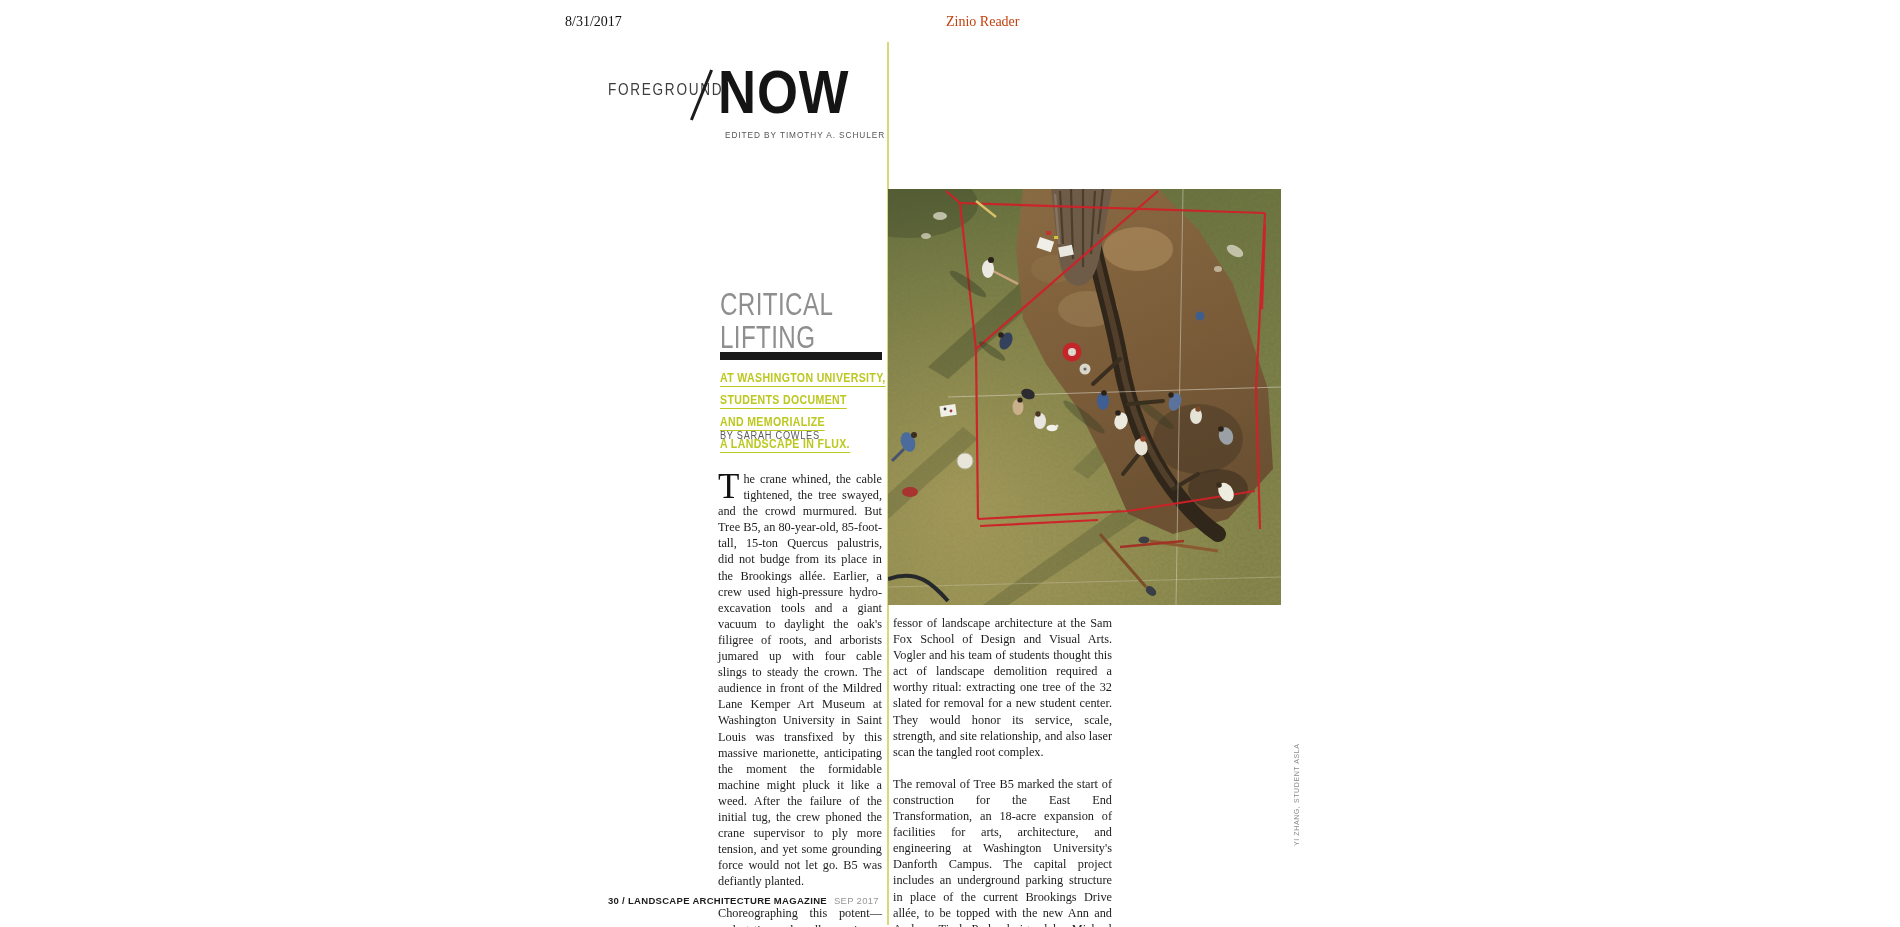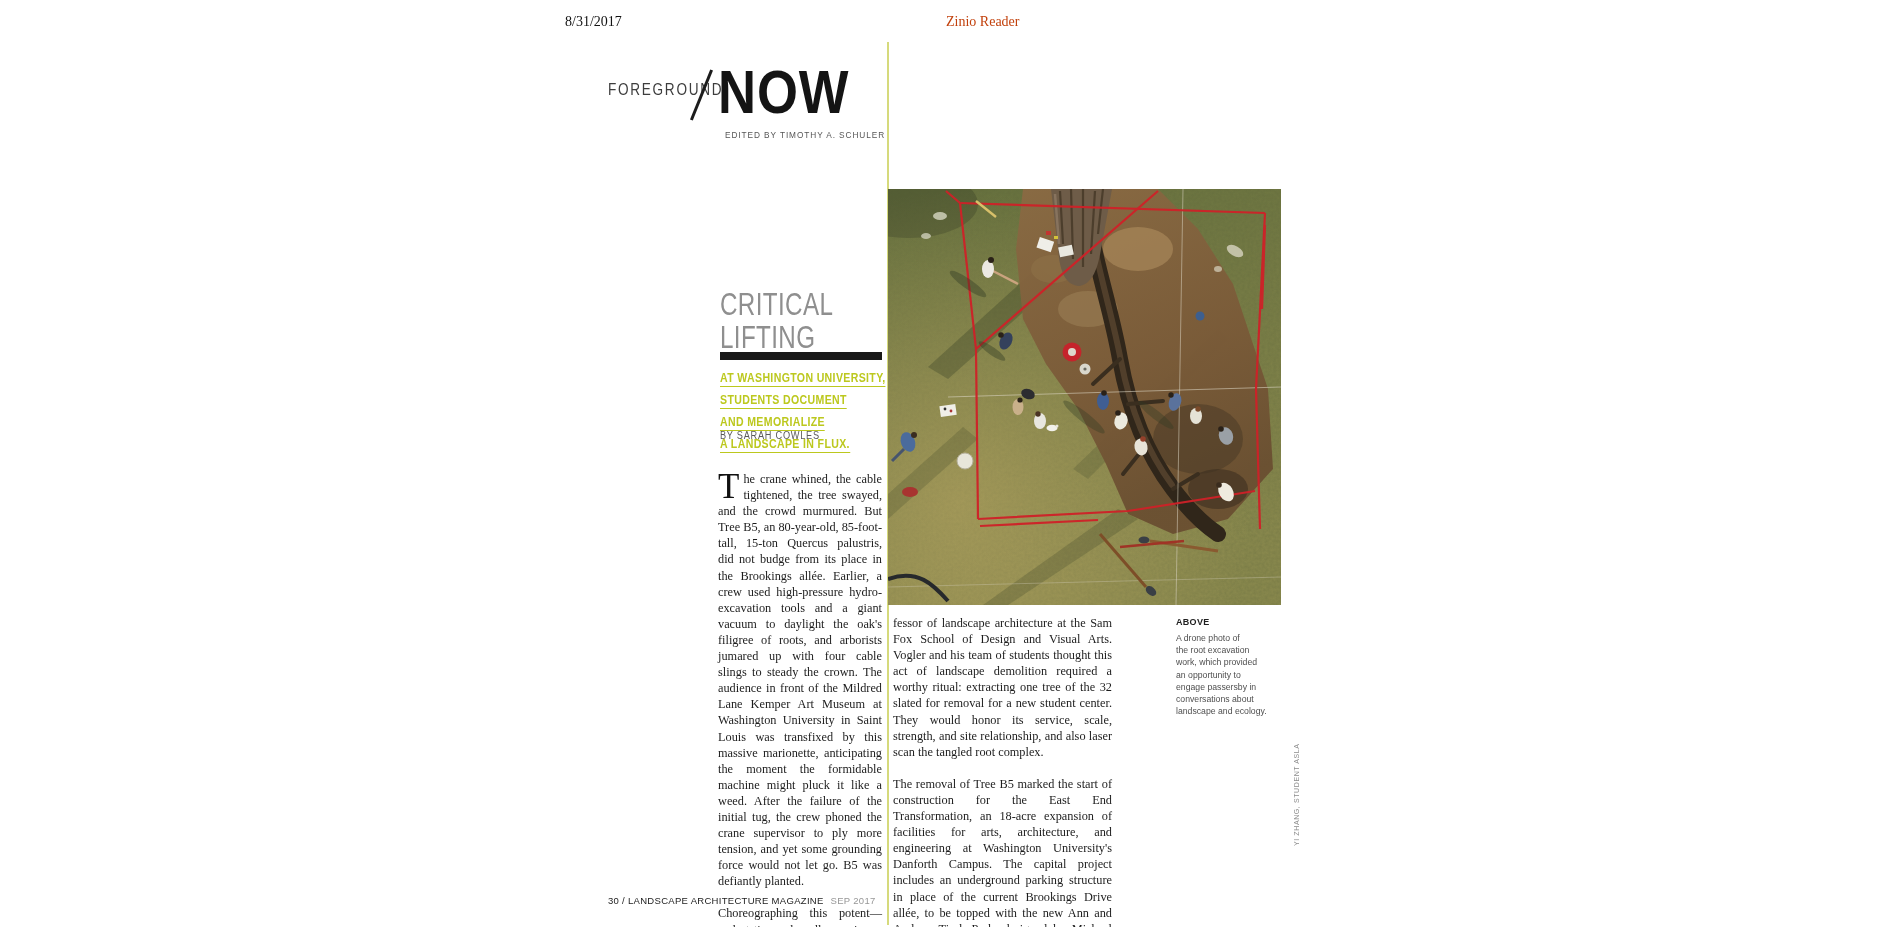--- a/index.html
+++ b/index.html
@@ -53,21 +53,21 @@
   .caption{left:1176px;top:617px;width:95px;}
   .cap-label{font-size:9px;font-weight:700;letter-spacing:.3px;color:#1f1f1f;margin-bottom:5px;}
   .cap-line{font-size:8.7px;line-height:12.2px;color:#4f4f4f;white-space:nowrap;}
 
   
   .credit{left:1293px;top:846px;transform:rotate(-90deg);transform-origin:0 0;
           font-size:7px;letter-spacing:.6px;color:#8c8c8c;white-space:nowrap;}
 
   
   .footer{left:608px;top:895px;font-size:9.5px;letter-spacing:.3px;white-space:nowrap;}
-  .footer .pg{font-weight:400;color:#1c1c1c;}
+  .footer .pg{font-weight:700;color:#1c1c1c;}
   .footer .issue{font-weight:400;color:#979797;margin-left:4px;margin-top:24px;}
 </style>
 </head>
 <body>
 
 <div class="canvas">
 
   <div class="abs print-date">8/31/2017</div>
   <div class="abs print-title">Zinio Reader</div>
 
@@ -261,30 +261,20 @@
       <ellipse cx="256" cy="351" rx="5.5" ry="3.5" fill="#3a3f45"></ellipse>
       <path d="M232,358 L296,352" stroke="#a03326" stroke-width="2.5" fill="none"></path>
     </g>
   </svg>
 
   <div class="abs bodycol col2">
     <p>fessor of landscape architecture at the Sam Fox School of Design and Visual Arts. Vogler and his team of students thought this act of landscape demolition required a worthy ritual: extracting one tree of the 32 slated for removal for a new student center. They would honor its service, scale, strength, and site relationship, and also laser scan the tangled root complex.</p>
     <p>The removal of Tree B5 marked the start of construction for the East End Transformation, an 18-acre expansion of facilities for arts, architecture, and engineering at Washington University's Danforth Campus. The capital project includes an underground parking structure in place of the current Brookings Drive allée, to be topped with the new Ann and Andrew Tisch Park, designed by Michael Vergason Landscape Architects.</p>
   </div>
 
-  <div class="abs caption">
-    <div class="cap-label">ABOVE</div>
-    <div class="cap-line">A drone photo of</div>
-    <div class="cap-line">the root excavation</div>
-    <div class="cap-line">work, which provided</div>
-    <div class="cap-line">an opportunity to</div>
-    <div class="cap-line">engage passersby in</div>
-    <div class="cap-line">conversations about</div>
-    <div class="cap-line">landscape and ecology.</div>
-  </div>
 
   <div class="abs credit">YI ZHANG, STUDENT ASLA</div>
 
   <div class="abs footer">
     <span class="pg">30 / LANDSCAPE ARCHITECTURE MAGAZINE</span>
     <span class="issue">SEP 2017</span>
   </div>
 
 </div>
 

